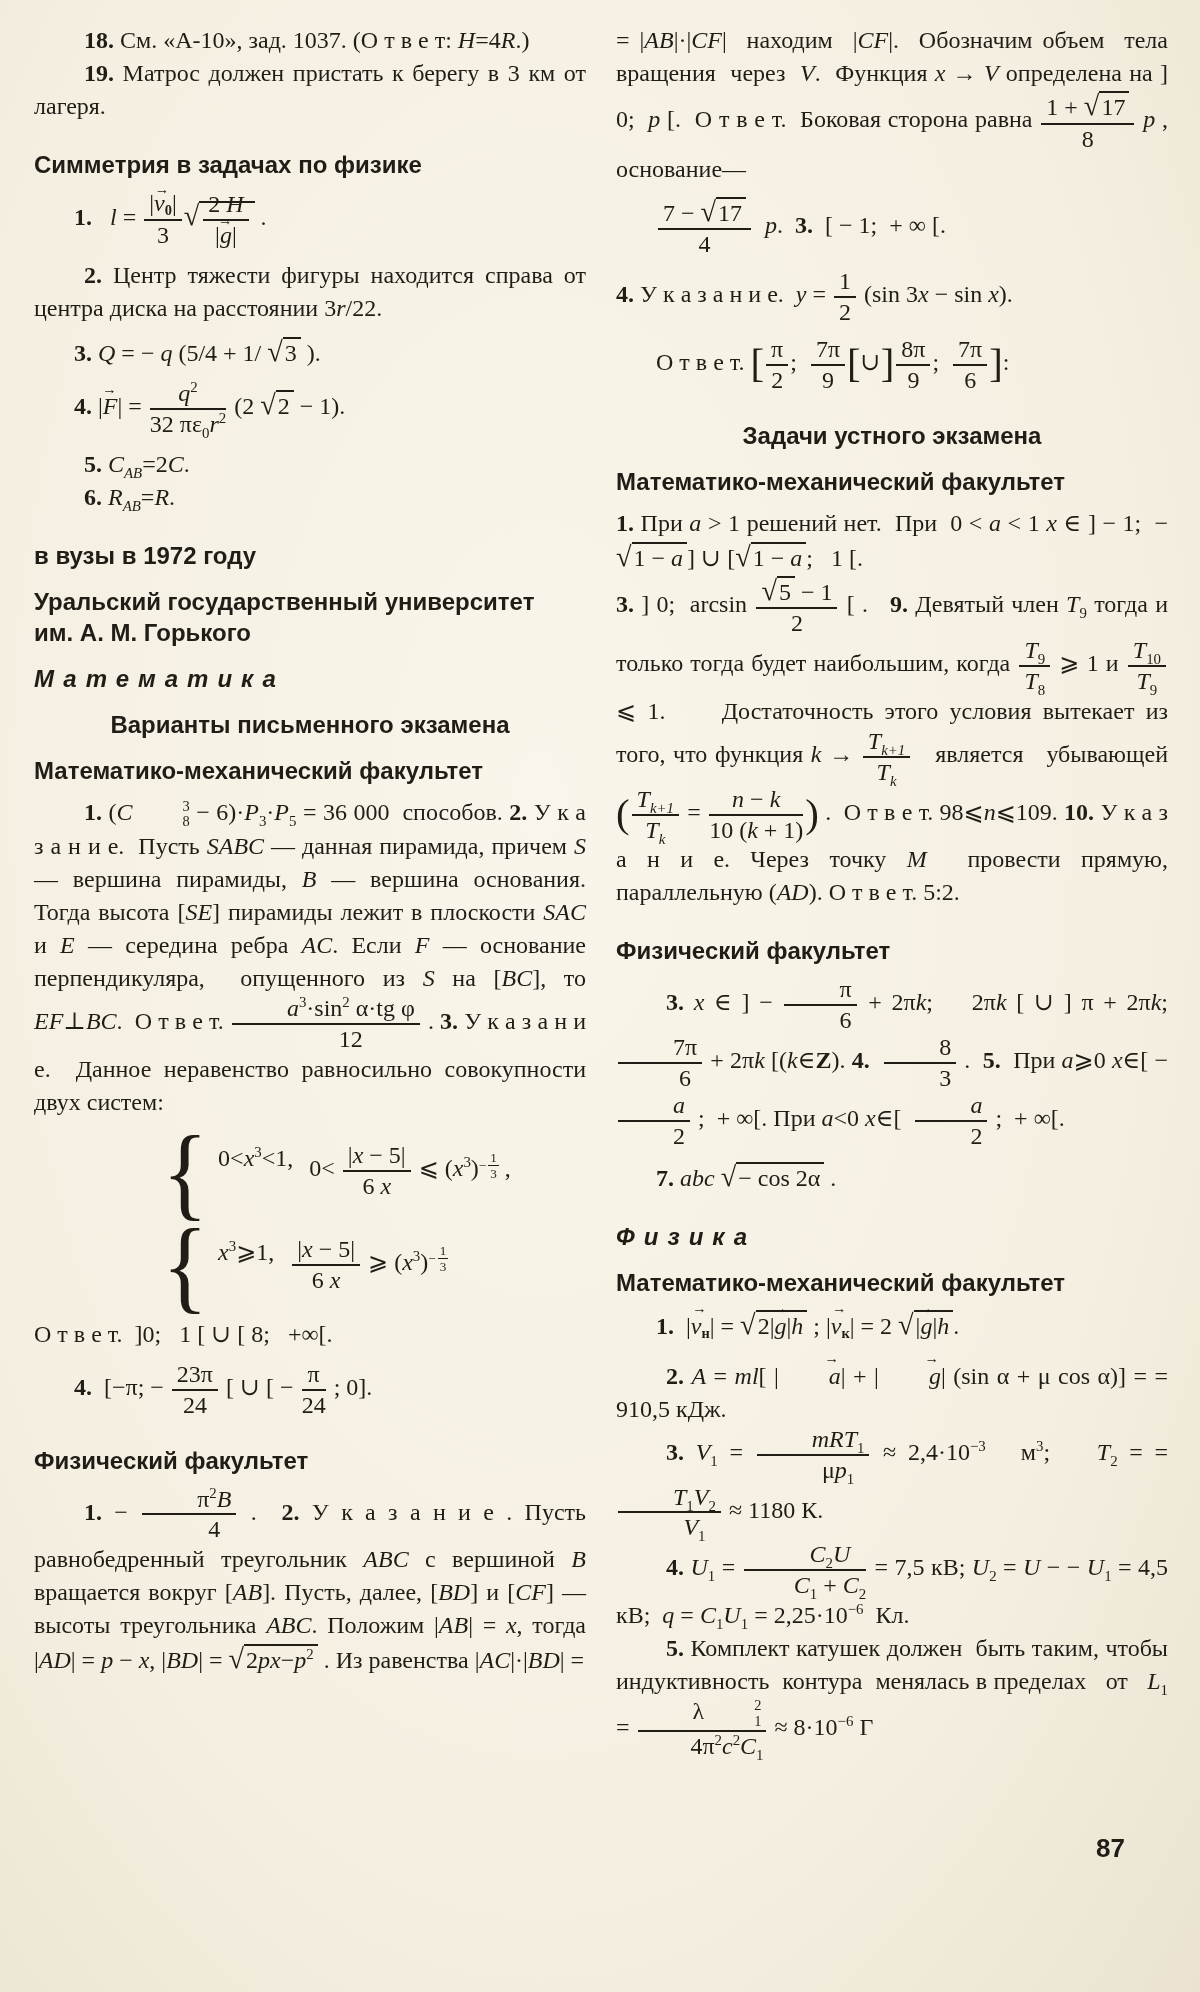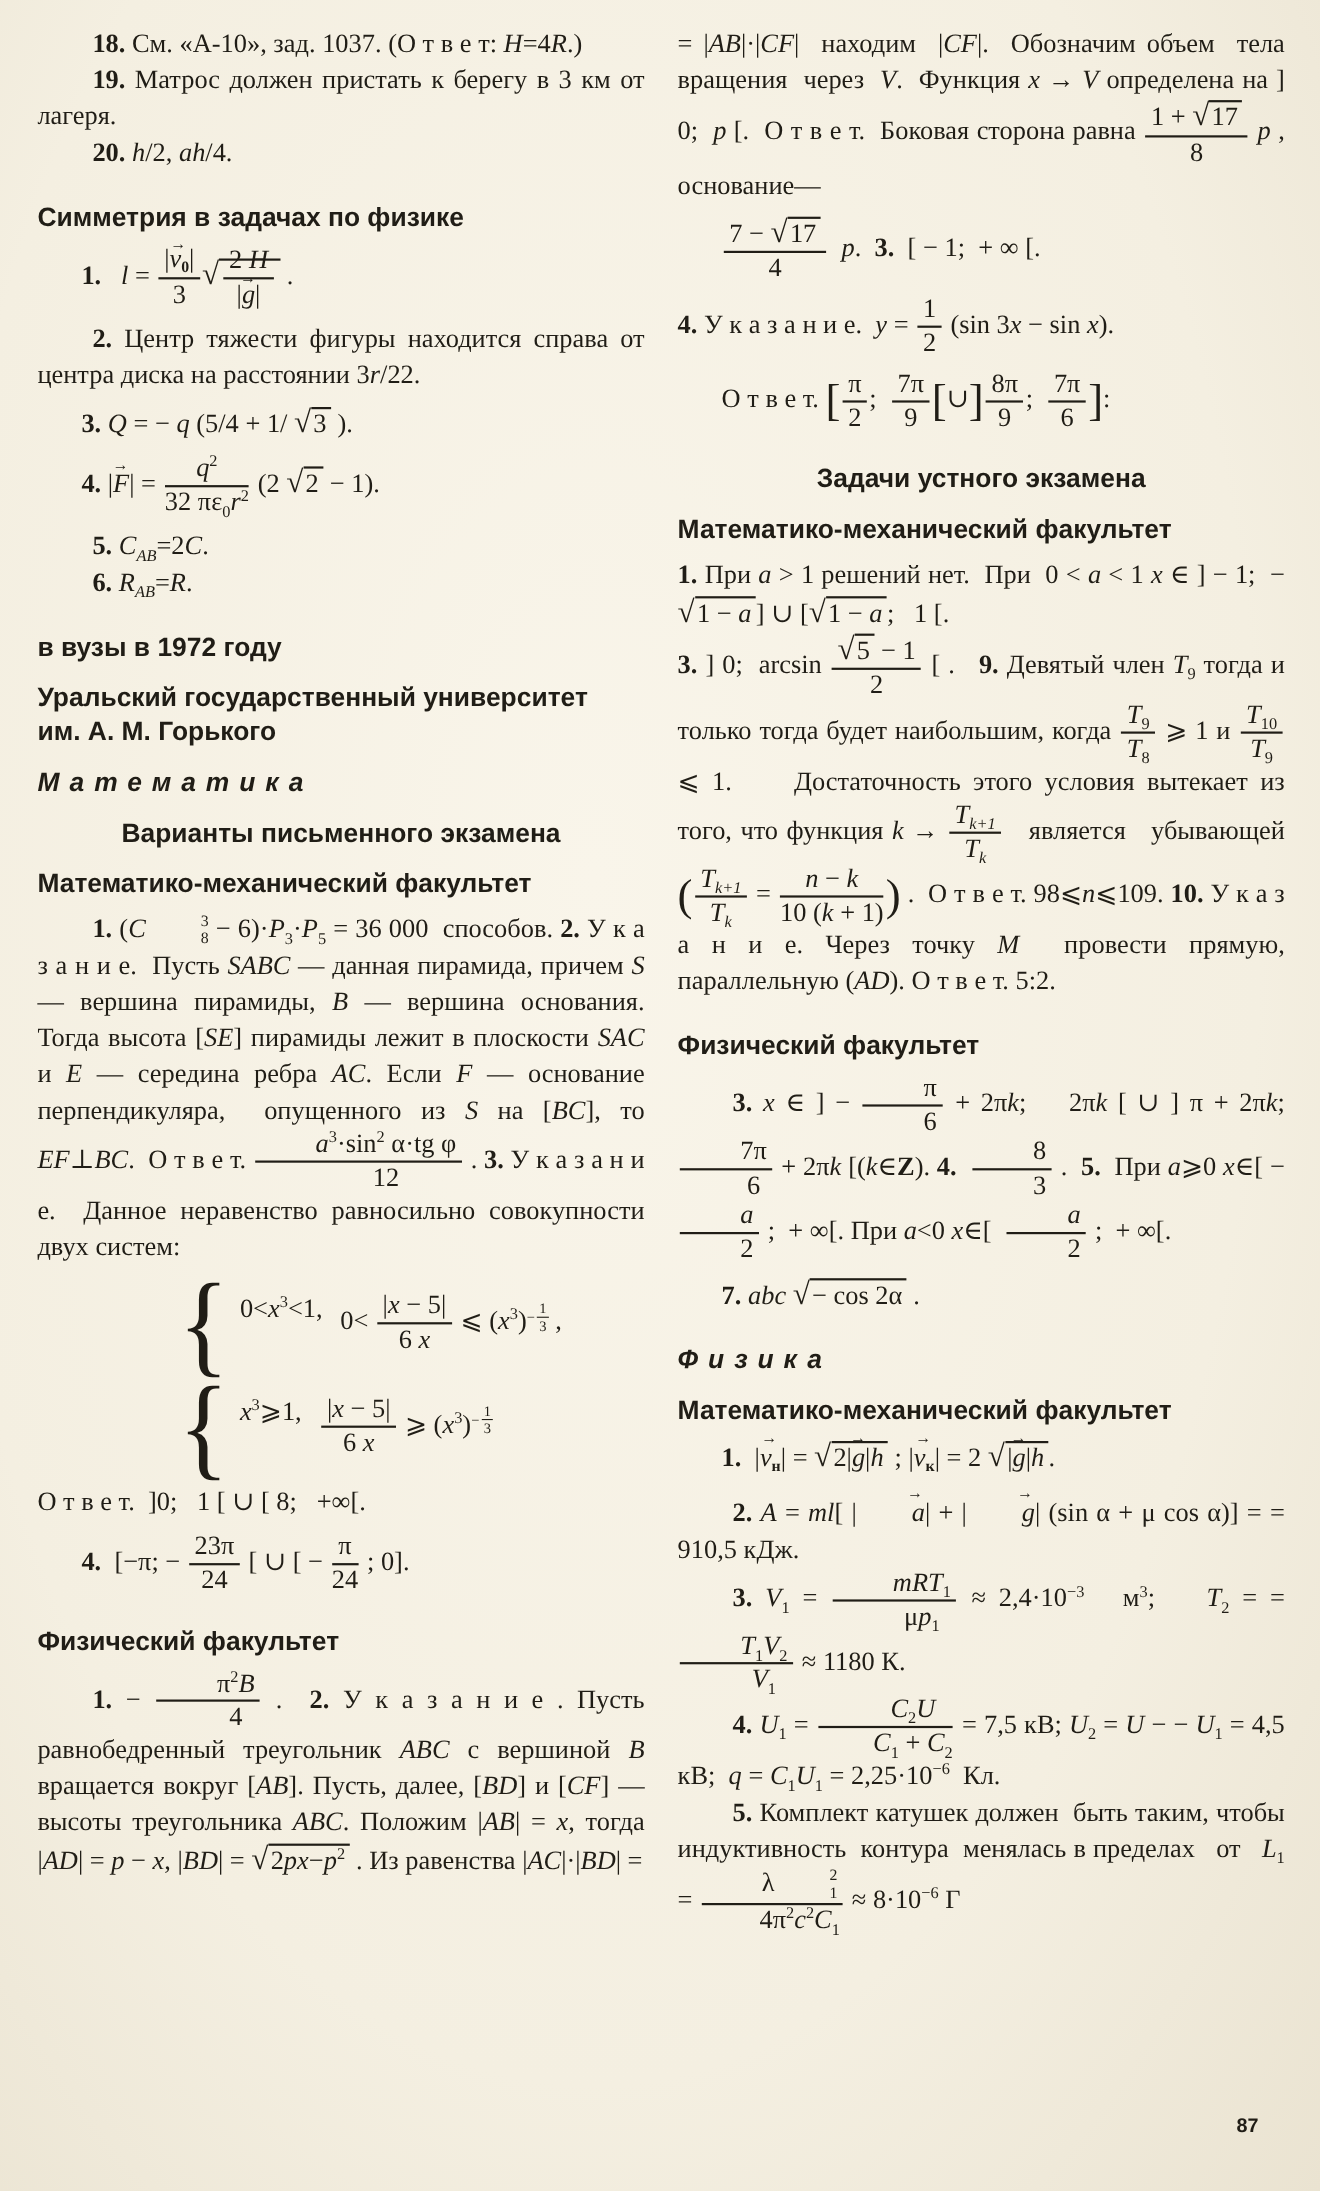--- a/index.html
+++ b/index.html
@@ -40,32 +40,31 @@
   .ss{display:inline-flex;flex-direction:column;align-items:flex-start;vertical-align:middle;font-size:0.6em;line-height:1.08;font-style:normal;}
   .supfrac{display:inline-flex;align-items:center;vertical-align:0.55em;font-size:0.55em;line-height:1;}
   .supfrac .mf{display:inline-flex;flex-direction:column;align-items:center;margin-left:2px;}
   .supfrac .mn{border-bottom:1.5px solid currentColor;padding:0 2px 1px;}
   .supfrac .md{padding-top:1px;}
   .bigbr{font-size:1.7em;vertical-align:middle;line-height:1;}
   .system{display:flex;align-items:center;margin:12px 0 12px 128px;}
   .system .brace{font-size:96px;line-height:0.85;font-weight:300;margin-right:10px;transform:scaleY(1.08);}
   .system .rows{display:inline-flex;gap:16px;}
   .pagenum{
-    position:absolute;top:1916px;left:1096px;
-    font-family:"Liberation Sans","DejaVu Sans",sans-serif;font-weight:700;font-size:18px;margin-left:28px;
+    position:absolute;top:1832px;left:1096px;
+    font-family:"Liberation Sans","DejaVu Sans",sans-serif;font-weight:700;font-size:26px;
   }
 </style>
 </head>
 <body>
 
 <div class="sheet">
   <div class="col" id="col-left">
       <div class="para indent"><span class="t bd">18.</span><span class="t"> См. «А-10», зад. 1037. (О т в е т: </span><span class="t it">H</span><span class="t">=4</span><span class="t it">R</span><span class="t">.)</span></div>
       <div class="para indent"><span class="t bd">19.</span><span class="t"> Матрос должен пристать к берегу в 3 км от лагеря.</span></div>
-      <div class="para indent"><span class="t bd">20.</span><span class="t"> </span><span class="t it">h</span><span class="t">/2, </span><span class="t it">ah</span><span class="t">/4.</span></div>
       <div class="heading major">
         <div class="hline">Симметрия в задачах по физике</div>
       </div>
       <div class="formula"><span class="t bd">1.</span><span class="t">&nbsp;&nbsp;&nbsp;</span><span class="t it">l</span><span class="t"> = </span><span class="frac"><span class="num"><span class="t">|</span><span class="vec"><span class="arr">→</span><span class="base">v</span><span class="vsub">0</span></span><span class="t">|</span></span><span class="den"><span class="t">3</span></span></span><span class="sqrt"><span class="sym">√</span><span class="bar"><span class="frac"><span class="num"><span class="t">2 </span><span class="t it">H</span></span><span class="den"><span class="t">|</span><span class="vec"><span class="arr">→</span><span class="base">g</span></span><span class="t">|</span></span></span></span></span><span class="t"> .</span></div>
       <div class="para indent"><span class="t bd">2.</span><span class="t"> Центр тяжести фигуры находится справа от центра диска на расстоянии 3</span><span class="t it">r</span><span class="t">/22.</span></div>
       <div class="formula"><span class="t bd">3.</span><span class="t"> </span><span class="t it">Q</span><span class="t"> = − </span><span class="t it">q</span><span class="t"> (5/4 + 1/ </span><span class="sqrt"><span class="sym">√</span><span class="bar"><span class="t">3</span></span></span><span class="t"> ).</span></div>
       <div class="formula"><span class="t bd">4.</span><span class="t"> |</span><span class="vec"><span class="arr">→</span><span class="base">F</span></span><span class="t">| = </span><span class="frac"><span class="num"><span class="t it">q</span><sup>2</sup></span><span class="den"><span class="t">32 πε</span><sub>0</sub><span class="t it">r</span><sup>2</sup></span></span><span class="t"> (2 </span><span class="sqrt"><span class="sym">√</span><span class="bar"><span class="t">2</span></span></span><span class="t"> − 1).</span></div>
       <div class="para indent"><span class="t bd">5.</span><span class="t"> </span><span class="t it">C</span><sub class="it">AB</sub><span class="t">=2</span><span class="t it">C</span><span class="t">.</span></div>
       <div class="para indent"><span class="t bd">6.</span><span class="t"> </span><span class="t it">R</span><sub class="it">AB</sub><span class="t">=</span><span class="t it">R</span><span class="t">.</span></div>
       <div class="heading major">

